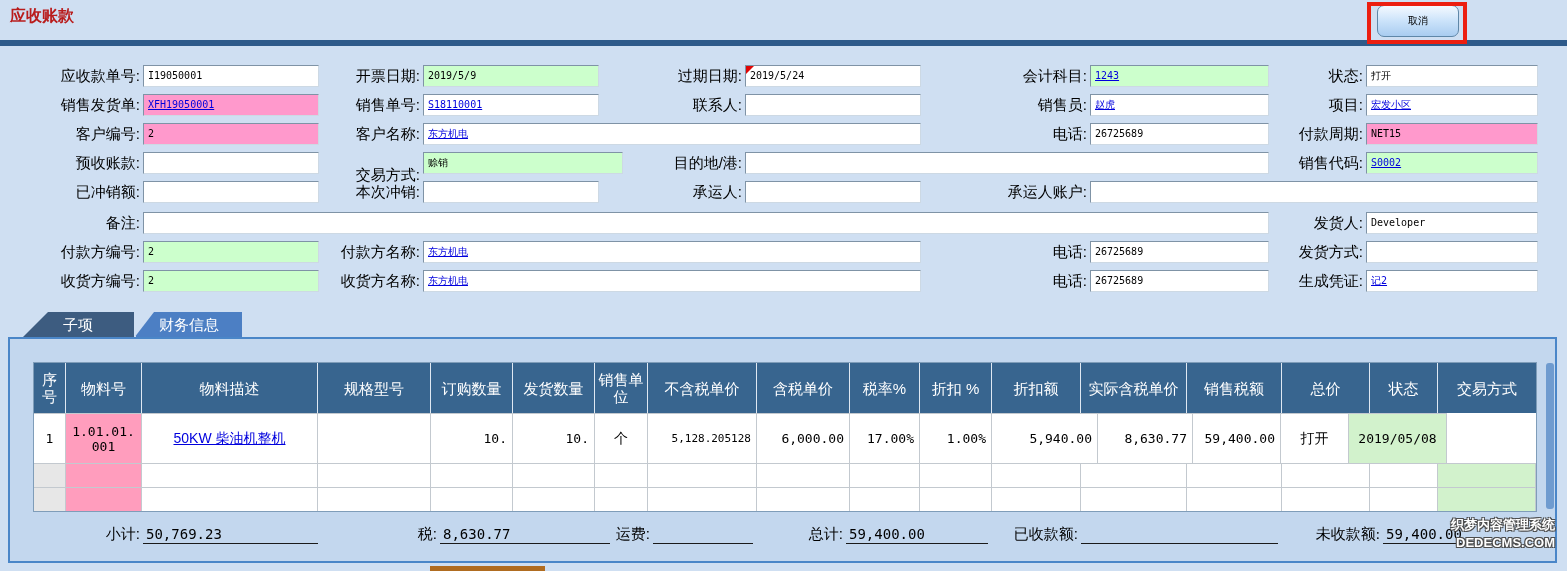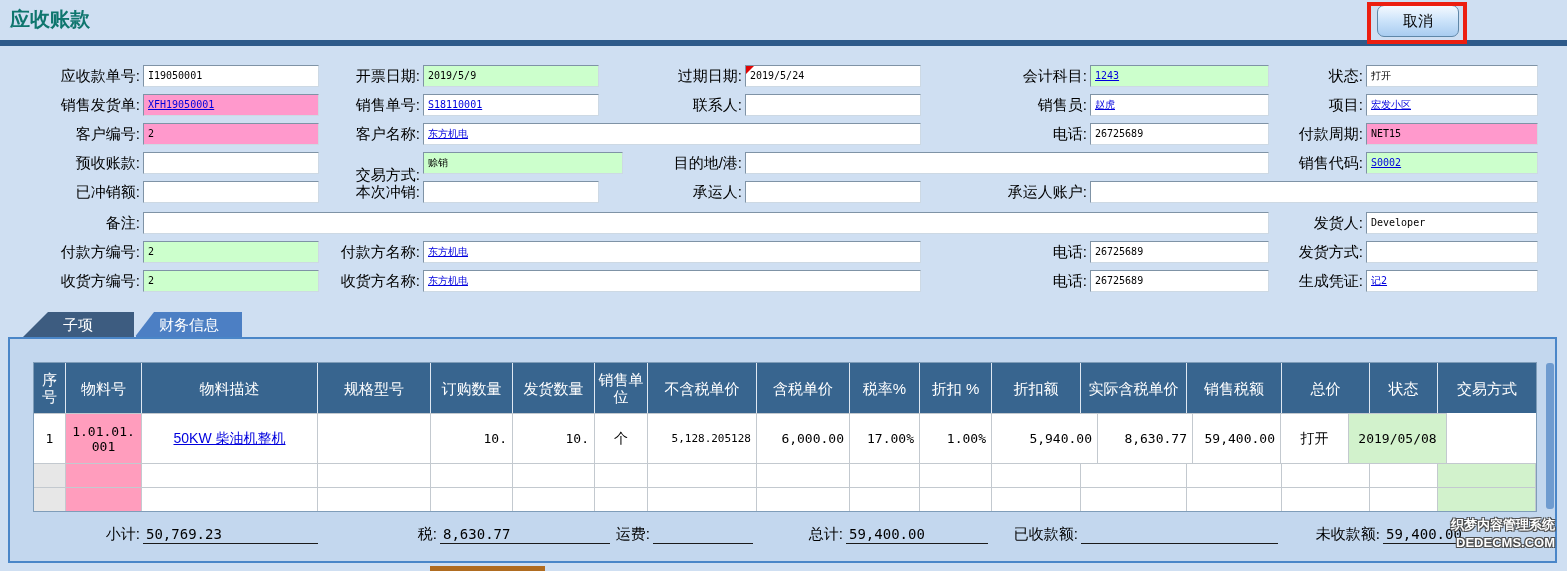--- a/index.html
+++ b/index.html
@@ -1,17 +1,17 @@
 <!DOCTYPE html>
 <html><head>
 <meta charset="utf-8">
 <style>
   html,body{margin:0;padding:0;}
   #screen{position:relative;width:1567px;height:571px;background:#cfdff2;font-family:"Liberation Sans",sans-serif;overflow:hidden;}
-  .page-title{position:absolute;left:10px;top:6px;font-size:20px;font-weight:bold;color:#0f766e;}
+  .page-title{position:absolute;left:10px;top:6px;font-size:16px;font-weight:bold;color:#b91c1c;}
   .navy-bar{position:absolute;left:0;top:40px;width:1567px;height:6px;background:#2e5a8a;}
   
   .label{position:absolute;width:150px;text-align:right;font-size:15px;color:#000;line-height:22px;white-space:nowrap;}
   .fld{position:absolute;height:22px;background:#fff;border:1px solid #7f93a6;border-bottom-color:#cdd9e4;border-right-color:#cdd9e4;
        box-sizing:border-box;font-family:"DejaVu Sans Mono",monospace;font-size:10px;line-height:19px;padding:0 4px;
        overflow:hidden;white-space:nowrap;}
   .fld.green{background:#ccffcc;}
   .fld.pink{background:#ff99cc;}
   .fld a, .dcell a{color:#0000dd;text-decoration:underline;}
   .note-marker{position:absolute;left:0;top:0;width:0;height:0;border-top:8px solid #e00505;border-right:8px solid transparent;}
@@ -30,21 +30,21 @@
          align-items:center;font-size:13px;font-family:"DejaVu Sans Mono",monospace;padding:0 5px;overflow:hidden;}
   .dcell.wrap{white-space:normal;overflow-wrap:anywhere;line-height:15px;}
   .dcell.small{font-size:11px;}
   .dcell.cjk{font-family:"Liberation Sans",sans-serif;font-size:14px;}
   
   .s-label{position:absolute;top:524px;width:130px;text-align:right;font-size:15px;line-height:20px;white-space:nowrap;}
   .s-line{position:absolute;top:524px;height:20px;border-bottom:1px solid #1a1a1a;font-family:"DejaVu Sans Mono",monospace;
           font-size:14px;line-height:20px;padding-left:3px;box-sizing:border-box;}
   
   .cancel-btn{position:absolute;left:1377px;top:5px;width:82px;height:32px;border-radius:7px;border:1px solid #5f87a8;
-      background:linear-gradient(#f4f9ff,#cbe3fa 50%,#a9ccf0);font-size:15px;font-family:"Liberation Sans",sans-serif;cursor:pointer;}
+      background:linear-gradient(#f4f9ff,#cbe3fa 50%,#a9ccf0);font-size:10px;font-family:"Liberation Sans",sans-serif;cursor:pointer;}
   .red-box{position:absolute;left:1367px;top:2px;width:100px;height:42px;border:4px solid #ec1e10;box-sizing:border-box;pointer-events:none;}
   
   .v-scroll{position:absolute;left:1546px;top:363px;width:8px;height:146px;background:#6f9bcf;border-radius:3px;}
   .h-thumb{position:absolute;left:430px;top:566px;width:115px;height:5px;background:#b06c20;}
   .watermark{position:absolute;left:1440px;top:516px;width:115px;text-align:right;color:#fff;font-weight:bold;font-size:13px;line-height:18px;
       text-shadow:1px 1px 0 #4d4d4d,-1px -1px 0 #4d4d4d,1px -1px 0 #4d4d4d,-1px 1px 0 #4d4d4d;}
 </style>
 </head>
 <body>
 

